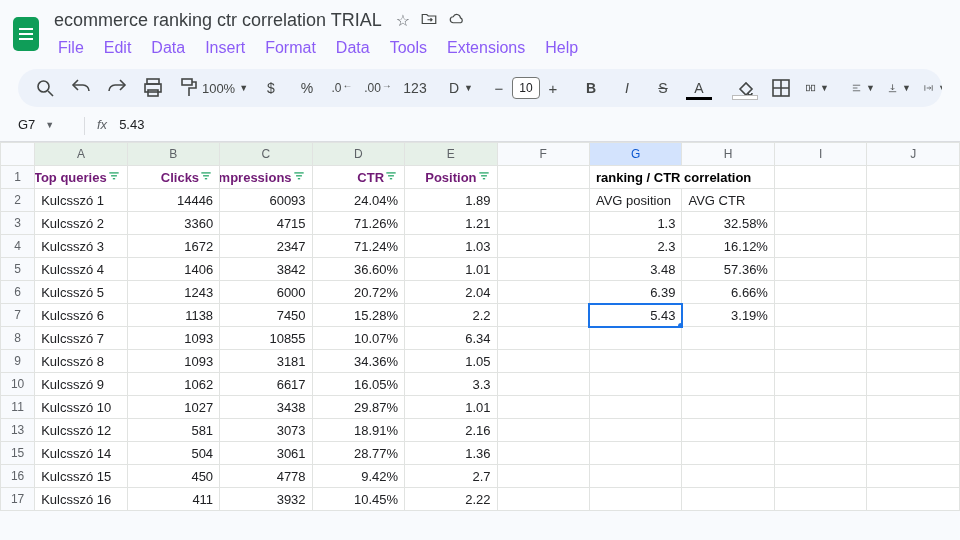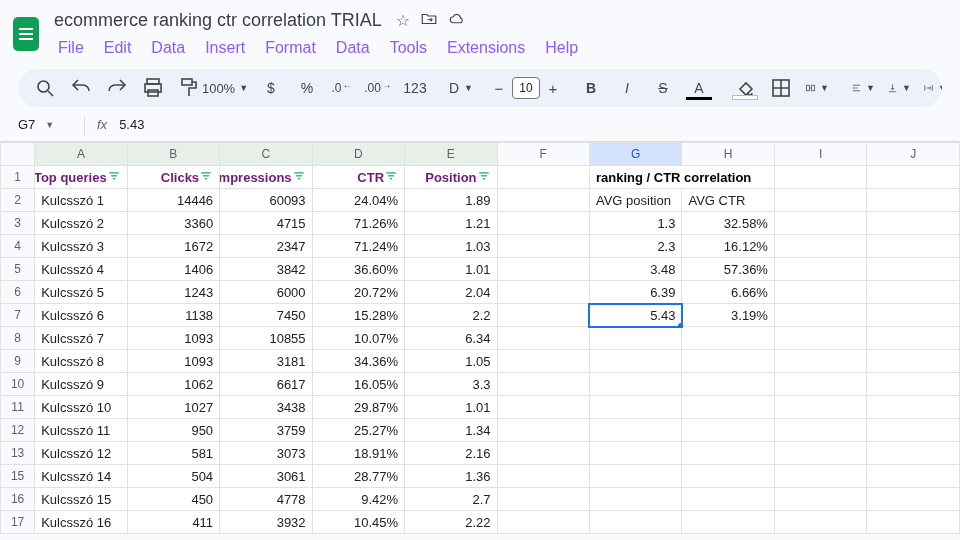--- a/index.html
+++ b/index.html
@@ -417,33 +417,20 @@
           <td class="numR">3438</td>
           <td class="numR">29.87%</td>
           <td class="numR">1.01</td>
           <td></td>
           <td class="numR"></td>
           <td class="numR"></td>
           <td></td>
           <td></td>
         </tr>
         <tr>
-          <td class="rowh">12</td>
-          <td>Kulcsszó 11</td>
-          <td class="numR">950</td>
-          <td class="numR">3759</td>
-          <td class="numR">25.27%</td>
-          <td class="numR">1.34</td>
-          <td></td>
-          <td class="numR"></td>
-          <td class="numR"></td>
-          <td></td>
-          <td></td>
-        </tr>
-        <tr>
           <td class="rowh">13</td>
           <td>Kulcsszó 12</td>
           <td class="numR">581</td>
           <td class="numR">3073</td>
           <td class="numR">18.91%</td>
           <td class="numR">2.16</td>
           <td></td>
           <td class="numR"></td>
           <td class="numR"></td>
           <td></td>

